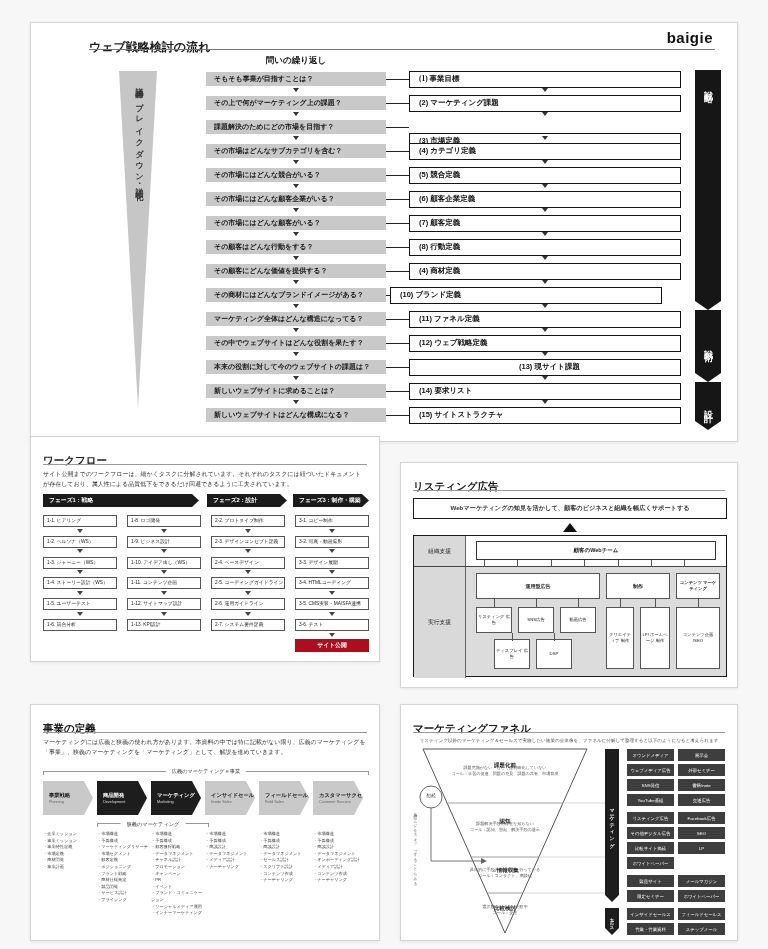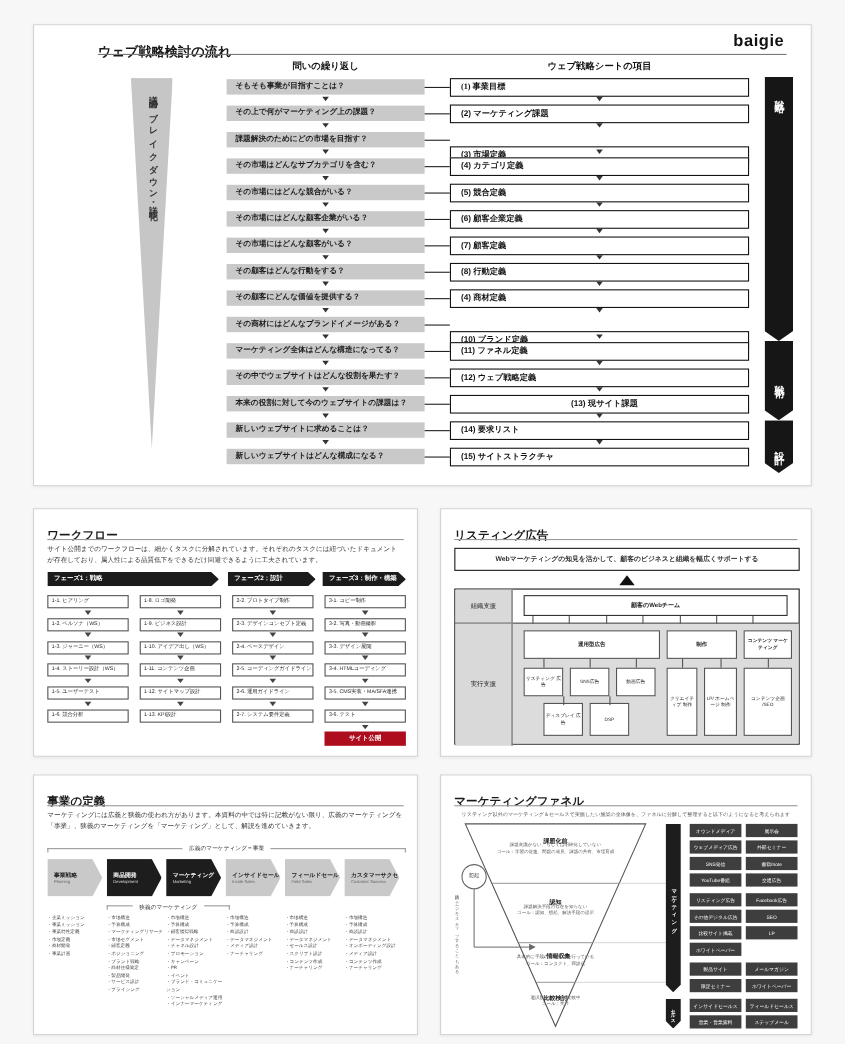--- a/index.html
+++ b/index.html
@@ -78,21 +78,20 @@
 </head>
 <body>
 
 <div id="canvas">
 
   <section class="panel" id="flow-panel" style="left:30px;top:22px;width:708px;height:420px;">
     <h1 class="ptitle" id="flow-title">ウェブ戦略検討の流れ</h1>
     <div id="logo">baigie</div>
     <div class="rule" id="flow-rule"></div>
     <div class="colhead" style="left:175px;width:180px;">問いの繰り返し</div>
-    <div class="colhead" style="left:378px;width:272px;">ウェブ戦略シートの項目</div>
     <div id="breakdown">
       <span class="vtext">議論のブレイクダウン・詳細化</span>
     </div>
     <div id="flow-rows">
         <div class="qbar" style="left: 175px; top: 49px;">そもそも事業が目指すことは？</div>
         <div class="conn" style="left: 355px; top: 55.5px;"></div>
         <div class="ibox" style="left: 378px; top: 47.5px; font-family: Liberation Serif, serif;">(1)  事業目標</div>
         <div class="dnarrow" style="left: 261.5px; top: 64.5px;"></div>
         <div class="dnarrow" style="left: 510.5px; top: 64.5px;"></div>
         <div class="qbar" style="left: 175px; top: 73px;">その上で何がマーケティング上の課題？</div>
@@ -130,21 +129,21 @@
         <div class="ibox" style="left: 378px; top: 215.5px;">(8)  行動定義</div>
         <div class="dnarrow" style="left: 261.5px; top: 232.5px;"></div>
         <div class="dnarrow" style="left: 510.5px; top: 232.5px;"></div>
         <div class="qbar" style="left: 175px; top: 241px;">その顧客にどんな価値を提供する？</div>
         <div class="conn" style="left: 355px; top: 247.5px;"></div>
         <div class="ibox" style="left: 378px; top: 239.5px;">(4)  商材定義</div>
         <div class="dnarrow" style="left: 261.5px; top: 256.5px;"></div>
         <div class="dnarrow" style="left: 510.5px; top: 256.5px;"></div>
         <div class="qbar" style="left: 175px; top: 265px;">その商材にはどんなブランドイメージがある？</div>
         <div class="conn" style="left: 355px; top: 271.5px;"></div>
-        <div class="ibox" style="left: 378px; top: 263.5px; margin-top: 14px;">(10)  ブランド定義</div>
+        <div class="ibox" style="left: 359px; top: 263.5px;">(10)  ブランド定義</div>
         <div class="dnarrow" style="left: 261.5px; top: 280.5px;"></div>
         <div class="dnarrow" style="left: 510.5px; top: 280.5px;"></div>
         <div class="qbar" style="left: 175px; top: 289px;">マーケティング全体はどんな構造になってる？</div>
         <div class="conn" style="left: 355px; top: 295.5px;"></div>
         <div class="ibox" style="left: 378px; top: 287.5px;">(11)  ファネル定義</div>
         <div class="dnarrow" style="left: 261.5px; top: 304.5px;"></div>
         <div class="dnarrow" style="left: 510.5px; top: 304.5px;"></div>
         <div class="qbar" style="left: 175px; top: 313px;">その中でウェブサイトはどんな役割を果たす？</div>
         <div class="conn" style="left: 355px; top: 319.5px;"></div>
         <div class="ibox" style="left: 378px; top: 311.5px;">(12)  ウェブ戦略定義</div>
@@ -168,21 +167,21 @@
         <span class="vlabel">戦略</span>
       </div>
       <div class="phasearrow" style="left: 664px; top: 287px; height: 72px;">
         <span class="vlabel">戦術</span>
       </div>
       <div class="phasearrow" style="left: 664px; top: 359px; height: 48px;">
         <span class="vlabel">設計</span>
       </div>
     </section>
 
-  <section class="panel" id="workflow-panel" style="left:30px;top:462px;width:350px;height:226px;">
+  <section class="panel" id="workflow-panel" style="left:30px;top:436px;width:350px;height:226px;">
     <h2 class="ptitle sptitle">ワークフロー</h2>
     <div class="rule sprule"></div>
     <p class="desc" style="left:12px;right:12px;top:33px;margin:0;">サイト公開までのワークフローは、細かくタスクに分解されています。それぞれのタスクには紐づいたドキュメントが存在しており、属人性による品質低下をできるだけ回避できるように工夫されています。</p>
     <div id="wf-body">
         <div class="banner" style="left: 12px; width: 156px;">フェーズ1：戦略</div>
         <div class="banner" style="left: 176px; width: 80px;">フェーズ2：設計</div>
         <div class="banner" style="left: 262px; width: 76px;">フェーズ3：制作・構築</div>
         <div class="wbox" style="left: 12px; top: 78px;">1-1. ヒアリング</div>
         <div class="warrow" style="left: 46px; top: 91.5px;"></div>
         <div class="wbox" style="left: 12px; top: 98.8px;">1-2. ペルソナ（WS）</div>

